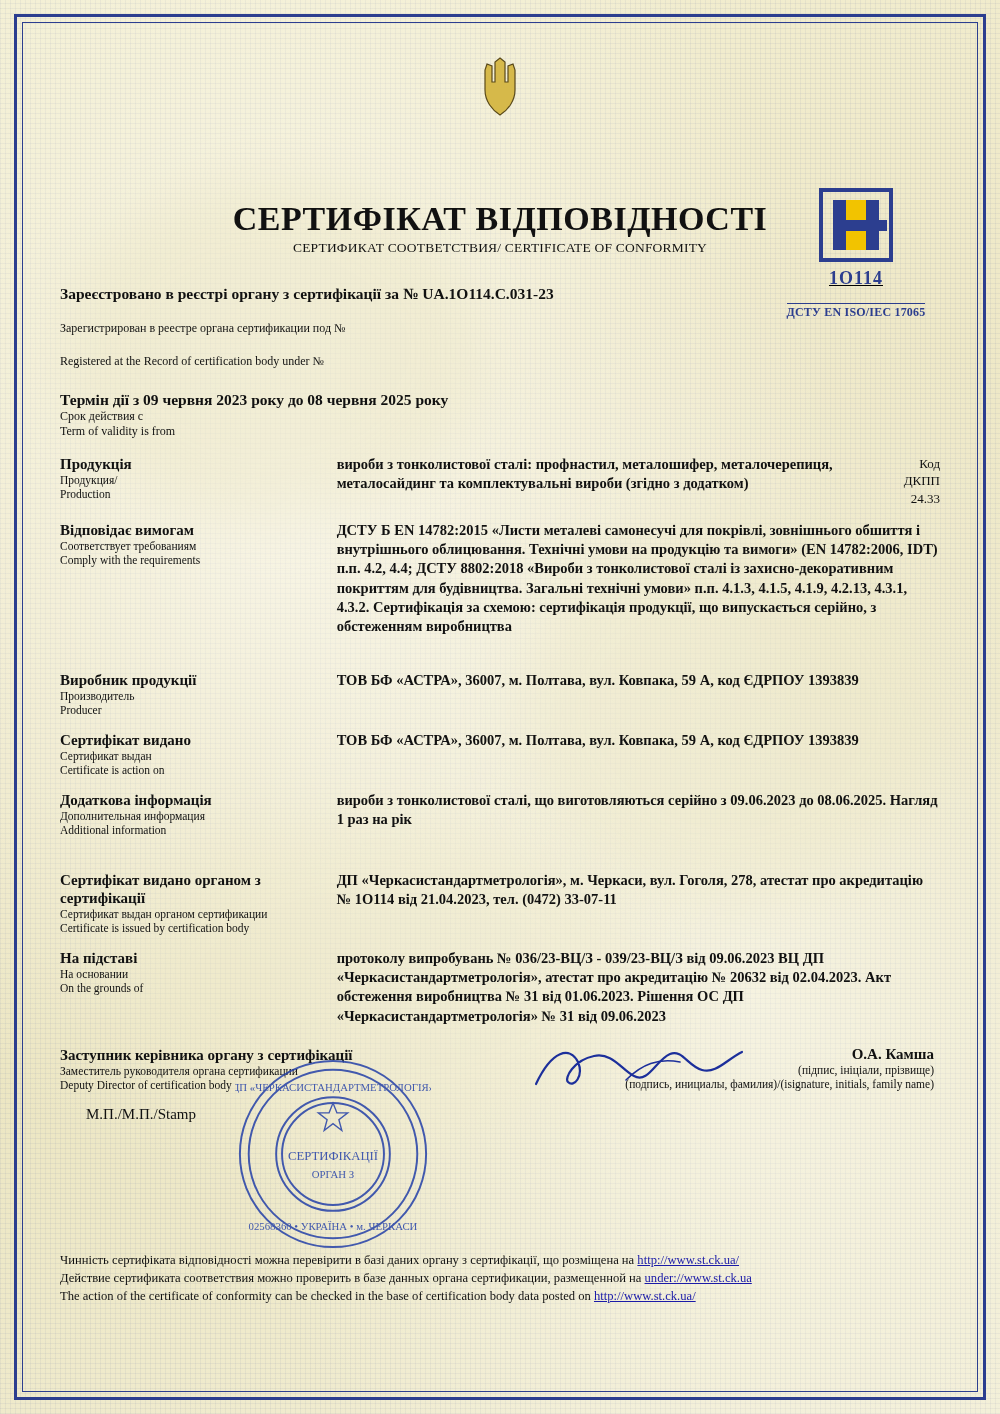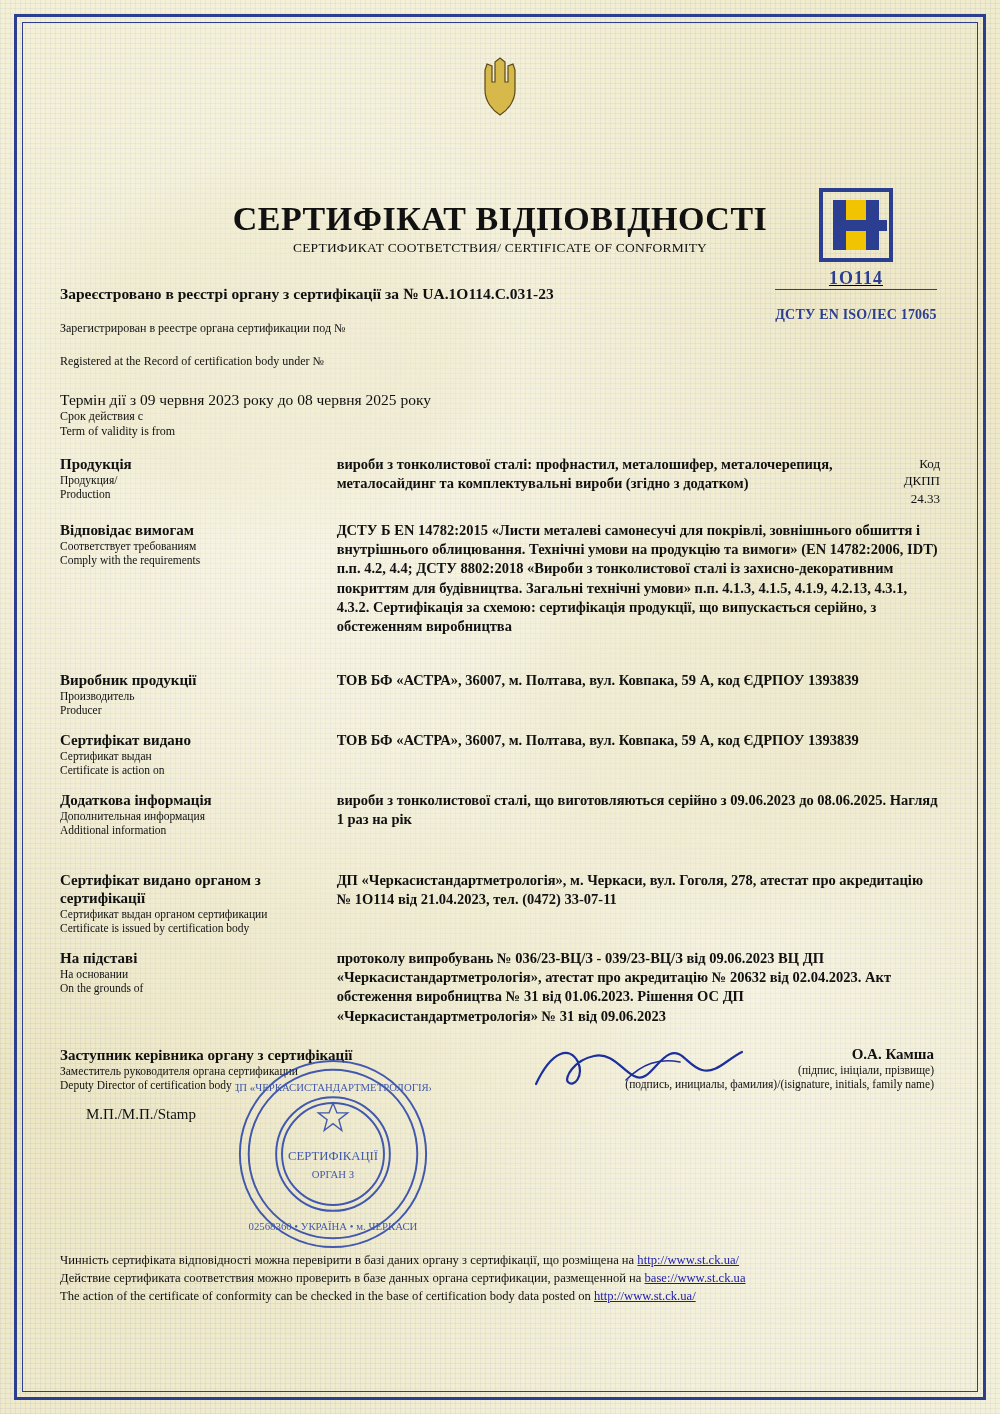--- a/index.html
+++ b/index.html
@@ -76,30 +76,30 @@
     position:relative;background:transparent;
   }
   .na-mark .bar-l{position:absolute;left:10px;top:8px;width:13px;height:50px;background:#2c3e8f;}
   .na-mark .bar-r{position:absolute;right:10px;top:8px;width:13px;height:50px;background:#2c3e8f;}
   .na-mark .bar-y{position:absolute;left:23px;top:8px;width:20px;height:50px;background:#f2c300;}
   .na-mark .bar-mid{position:absolute;left:10px;top:28px;width:54px;height:11px;background:#2c3e8f;}
   .accred-num{
     margin-top:6px;font-size:18px;font-weight:bold;color:#2c3e8f;letter-spacing:1px;
   }
   .accred-std{
-    font-size:14px;font-weight:bold;color:#2c3e8f;letter-spacing:.2px;
-    border-top:1px solid #2c3e8f;display:inline-block;padding-top:17px;
+    font-size:12px;font-weight:bold;color:#2c3e8f;letter-spacing:.2px;
+    border-top:1px solid #2c3e8f;display:inline-block;padding-top:1px;margin-top:14px;
   }
 
   .reg-block{margin-top:26px;}
   .reg-line1{font-size:15.5px;font-weight:bold;color:#111;margin-top:29px;}
   .reg-line2,.reg-line3{font-size:12px;color:#111;line-height:1.25;margin-top:18px;}
 
   .term-block{margin-top:22px;}
-  .term-line1{font-size:15.5px;font-weight:normal;color:#111;}
+  .term-line1{font-size:15.5px;font-weight:bold;color:#111;}
   .term-line2,.term-line3{font-size:12px;color:#111;line-height:1.25;}
 
   table.rows{width:880px;border-collapse:collapse;margin-top:16px;}
   table.rows td{vertical-align:top;padding:0 0 14px 0;}
   td.label{width:228px;}
   td.value{width:560px;}
   td.code{width:92px;text-align:right;}
 
   .lbl-main{font-size:15px;font-weight:bold;color:#111;line-height:1.2;}
   .lbl-sub{font-size:11.5px;color:#111;line-height:1.22;}
@@ -307,19 +307,19 @@
       </svg>
     </div>
 
   </div>
 
   <div class="footer">
     <p>
       <span>Чинність сертифіката відповідності можна перевірити в базі даних органу з сертифікації, що розміщена на </span><a href="#">http://www.st.ck.ua/</a>
     </p>
     <p>
-      <span>Действие сертификата соответствия можно проверить в базе данных органа сертификации, размещенной на </span><a href="#">base://www.st.ck.ua</a>
+      <span>Действие сертификата соответствия можно проверить в базе данных органа сертификации, размещенной на </span><a href="#">under://www.st.ck.ua</a>
     </p>
     <p>
       <span>The action of the certificate of conformity can be checked in the base of certification body data posted on </span><a href="#">http://www.st.ck.ua/</a>
     </p>
   </div>
 </div>
 
 </body></html>

